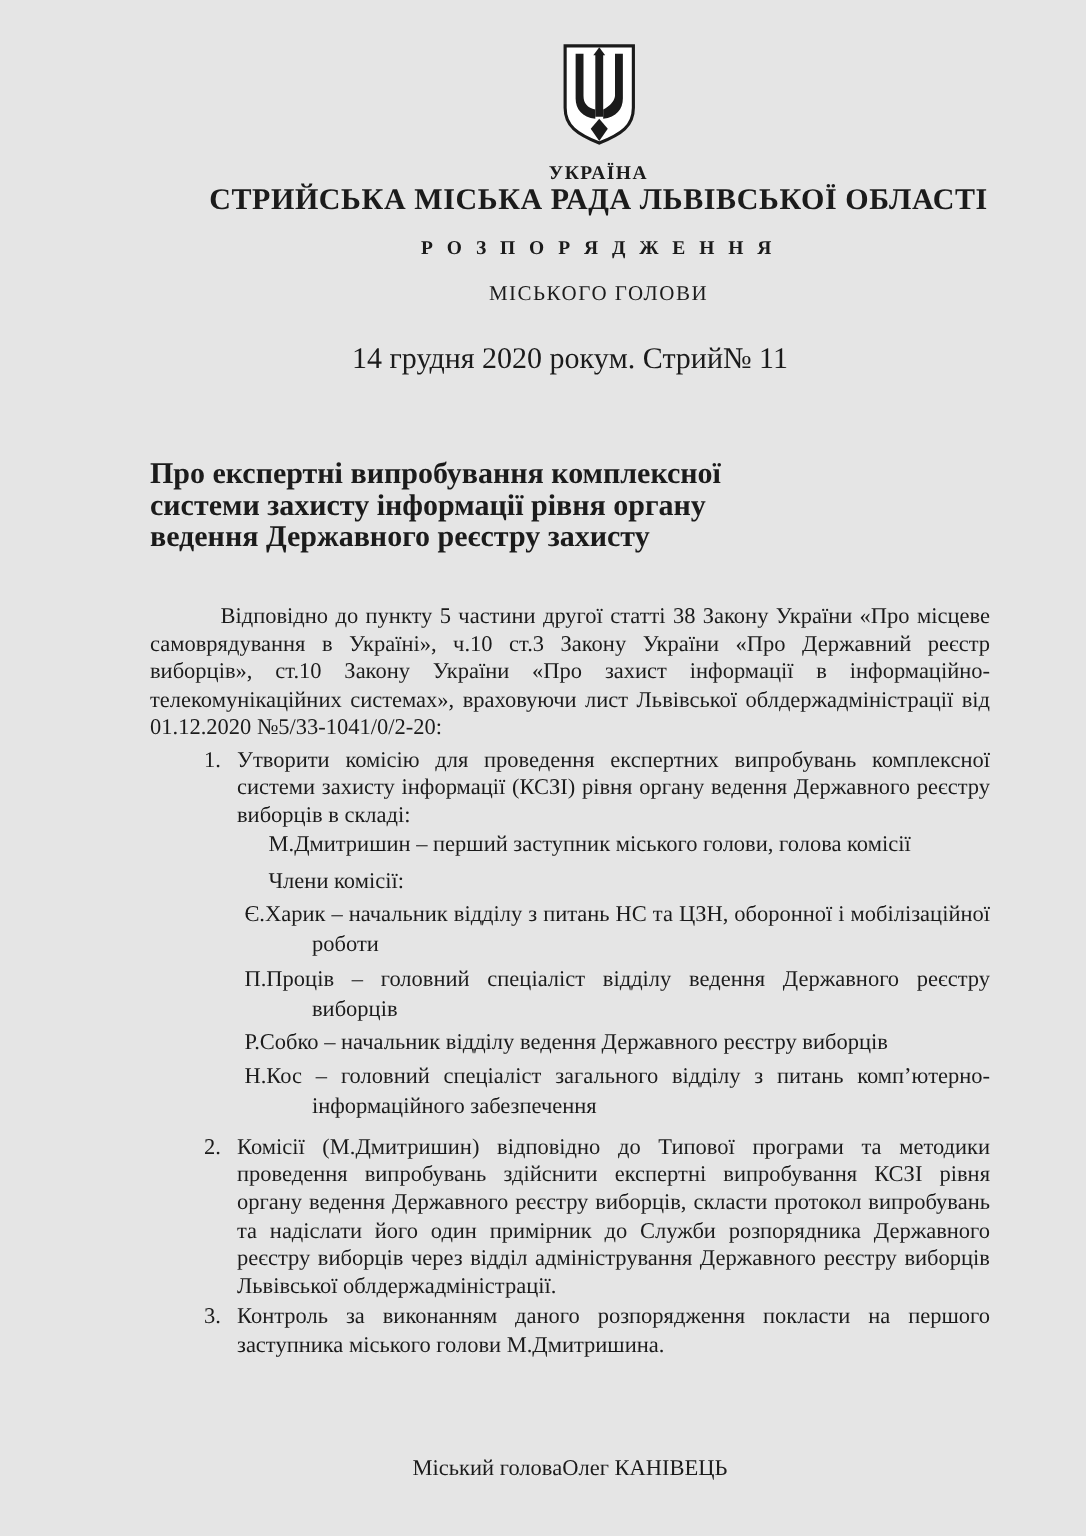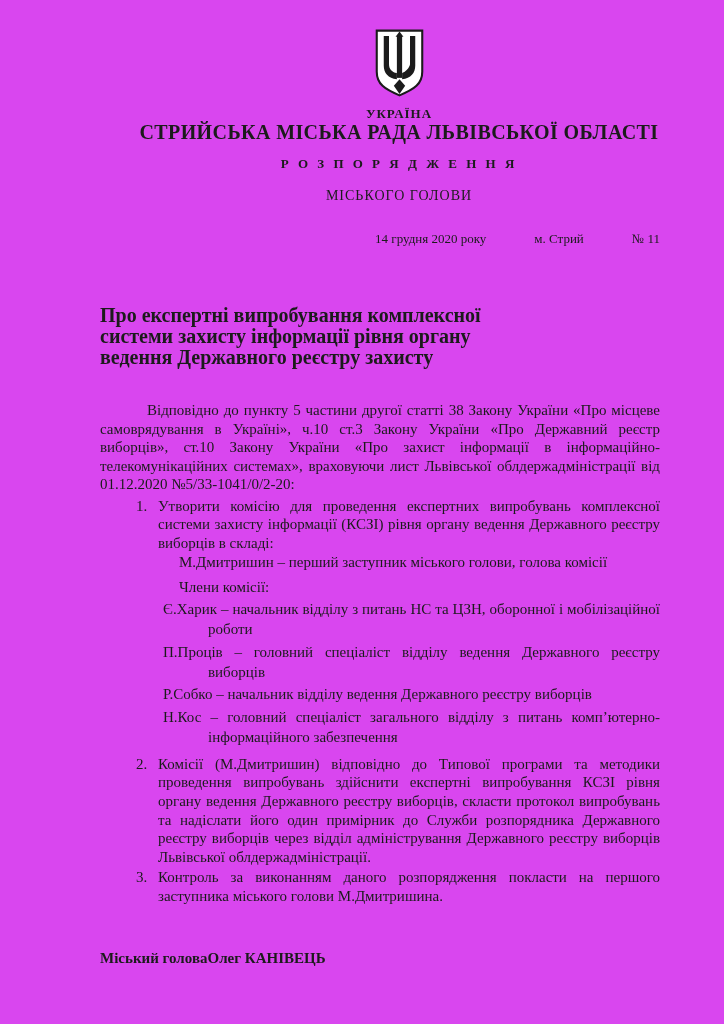--- a/index.html
+++ b/index.html
@@ -1,20 +1,20 @@
 <!DOCTYPE html>
 <html lang="uk"><head>
 <meta charset="utf-8">
 <style>
   html,body{margin:0;padding:0;background:#ffffff;}
   .page{
     position:relative;
     width:724px;height:1024px;
     box-sizing:border-box;
-    background:#d946ef;
+    background:#e5e5e5;
     color:#1b1b1b;
     font-family:"Liberation Serif","DejaVu Serif",serif;
     padding:28px 64px 0 100px;
     overflow:hidden;
   }
   
   .letterhead{ text-align:center; margin-left:38px; }
   .emblem{ display:inline-block; }
   .country{
     font-size:13px; font-weight:bold; letter-spacing:1px;
@@ -27,22 +27,22 @@
   .doctype{
     font-size:13px; font-weight:bold; letter-spacing:3px;
     margin-top:11px; line-height:22px;
   }
   .issuer{
     font-size:14px; letter-spacing:1px;
     margin-top:12px; line-height:17px;
   }
   
   .meta{
-    display:flex; justify-content:flex-end; align-items:baseline;
-    margin-top:25px; font-size:13px; line-height:19px;gap:48px;
+    display:flex; justify-content:center; align-items:baseline;
+    margin-top:25px; font-size:20px; line-height:19px;
   }
   
   .subject{
     margin-top:57px; font-size:20px; font-weight:bold; line-height:21px;
   }
   
   .preamble{
     margin:33px 0 0 0; font-size:15px; line-height:18.5px;
     text-align:justify; text-indent:47px;
   }
@@ -58,22 +58,22 @@
     margin:5px 0 0 79px; font-size:15px; line-height:19.5px;
   }
   .member{
     margin:3px 0 0 63px; padding-left:45px; text-indent:-45px;
     font-size:15px; line-height:19.8px; text-align:justify;
   }
   .item.second{ margin-top:7px; }
   .item.third{ margin-top:2px; }
   
   .signature{
-    display:flex; justify-content:flex-start; align-items:baseline;
-    margin-top:43px; font-size:15px; font-weight:bold; line-height:19px;
+    display:flex; justify-content:center; align-items:baseline;
+    margin-top:63px; font-size:15px; font-weight:normal; line-height:19px;
   }
 </style>
 </head>
 <body>
 
 <div class="page">
 
   <div class="letterhead">
     <svg class="emblem" width="53" height="70" viewBox="0 0 60 80" aria-hidden="true">
       <path d="M4,3 H56 V50 C56,64 47,70 30,77 C13,70 4,64 4,50 Z" fill="#ffffff" stroke="#1b1b1b" stroke-width="2.4"></path>

